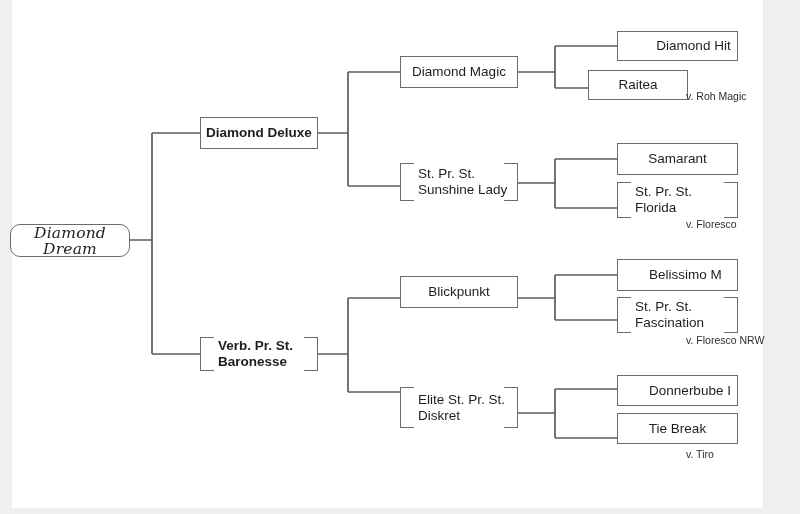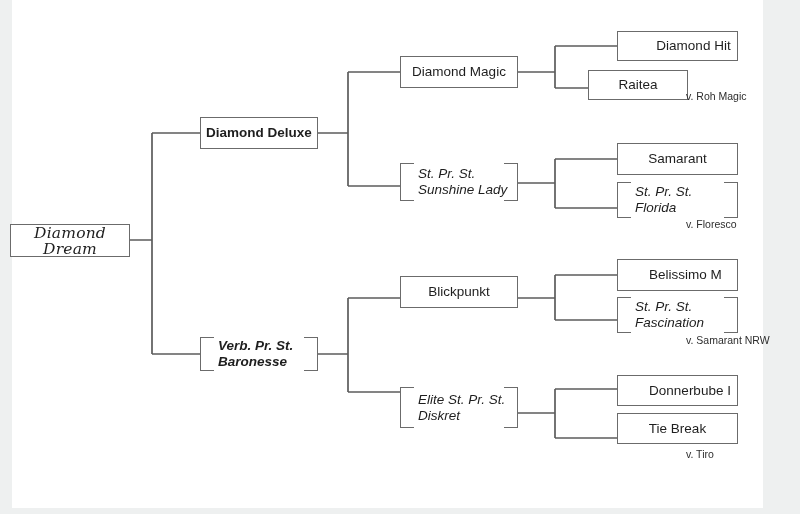--- a/index.html
+++ b/index.html
@@ -18,37 +18,37 @@
   .frame-strip.right{left:763px;top:0;width:37px;height:514px;}
   .frame-strip.bottom{left:0;top:508px;width:763px;height:6px;}
   #connectors{position:absolute;left:0;top:0;pointer-events:none;}
 
   .node{
     position:absolute;box-sizing:border-box;background:#fff;
     display:flex;align-items:center;justify-content:center;
     font-size:13.5px;line-height:16px;text-align:center;
   }
   .node.boxed{border:1.6px solid var(--border-color);}
-  .node.bracket{justify-content:flex-start;text-align:left;padding-left:18px;font-style:italic;}
+  .node.bracket{justify-content:flex-start;text-align:left;padding-left:18px;}
   .node.bracket .label{white-space:pre-line;}
   .node.bracket::before,.node.bracket::after{
     content:"";position:absolute;top:0;bottom:0;width:14px;box-sizing:border-box;
   }
   .node.bracket::before{left:0;border:1.6px solid var(--border-color);border-right:none;}
   .node.bracket::after{right:0;border:1.6px solid var(--border-color);border-left:none;}
   .node.gen1{font-weight:bold;}
   .node.root{
     font-family:"DejaVu Serif",serif;font-style:italic;font-size:15.5px;letter-spacing:.2px;
   }
   .caption{
     position:absolute;left:686px;font-size:10.5px;color:#2d2d2d;white-space:nowrap;
   }
 
   
-  #n-root{left:10px;top:224px;width:120px;height:33px;}
+  #n-root{left:10px;top:224px;width:120px;height:33px;border-radius:10px;}
   #n-sire{left:200px;top:117px;width:118px;height:32px;}
   #n-dam{left:200px;top:337px;width:118px;height:34px;}
   #n-ss{left:400px;top:56px;width:118px;height:32px;}
   #n-sd{left:400px;top:163px;width:118px;height:38px;}
   #n-ds{left:400px;top:276px;width:118px;height:32px;}
   #n-dd{left:400px;top:387px;width:118px;height:41px;align-items:center;}
   #n-sss{left:617px;top:31px;width:121px;height:30px;padding-left:32px;}
   #n-ssd{left:588px;top:70px;width:100px;height:30px;}
   #n-sds{left:617px;top:143px;width:121px;height:32px;}
   #n-sdd{left:617px;top:182px;width:121px;height:36px;}
@@ -124,21 +124,21 @@
   </div>
   <div id="c-sdd" class="caption">v. Floresco</div>
 
   <div id="n-dss" class="node boxed">
     <span class="label">Belissimo M</span>
   </div>
   <div id="n-dsd" class="node bracket">
     <span class="label">St. Pr. St.
 Fascination</span>
   </div>
-  <div id="c-dsd" class="caption">v. Samarant NRW</div>
+  <div id="c-dsd" class="caption">v. Floresco NRW</div>
 
   <div id="n-dds" class="node boxed">
     <span class="label">Donnerbube I</span>
   </div>
   <div id="n-ddd" class="node boxed">
     <span class="label">Tie Break</span>
   </div>
   <div id="c-ddd" class="caption">v. Tiro</div>
 
 </div>

